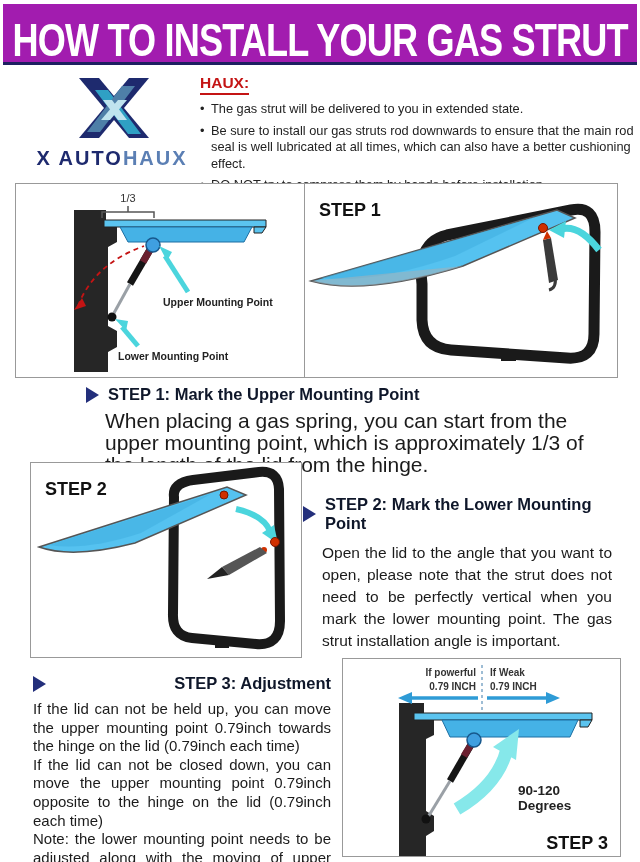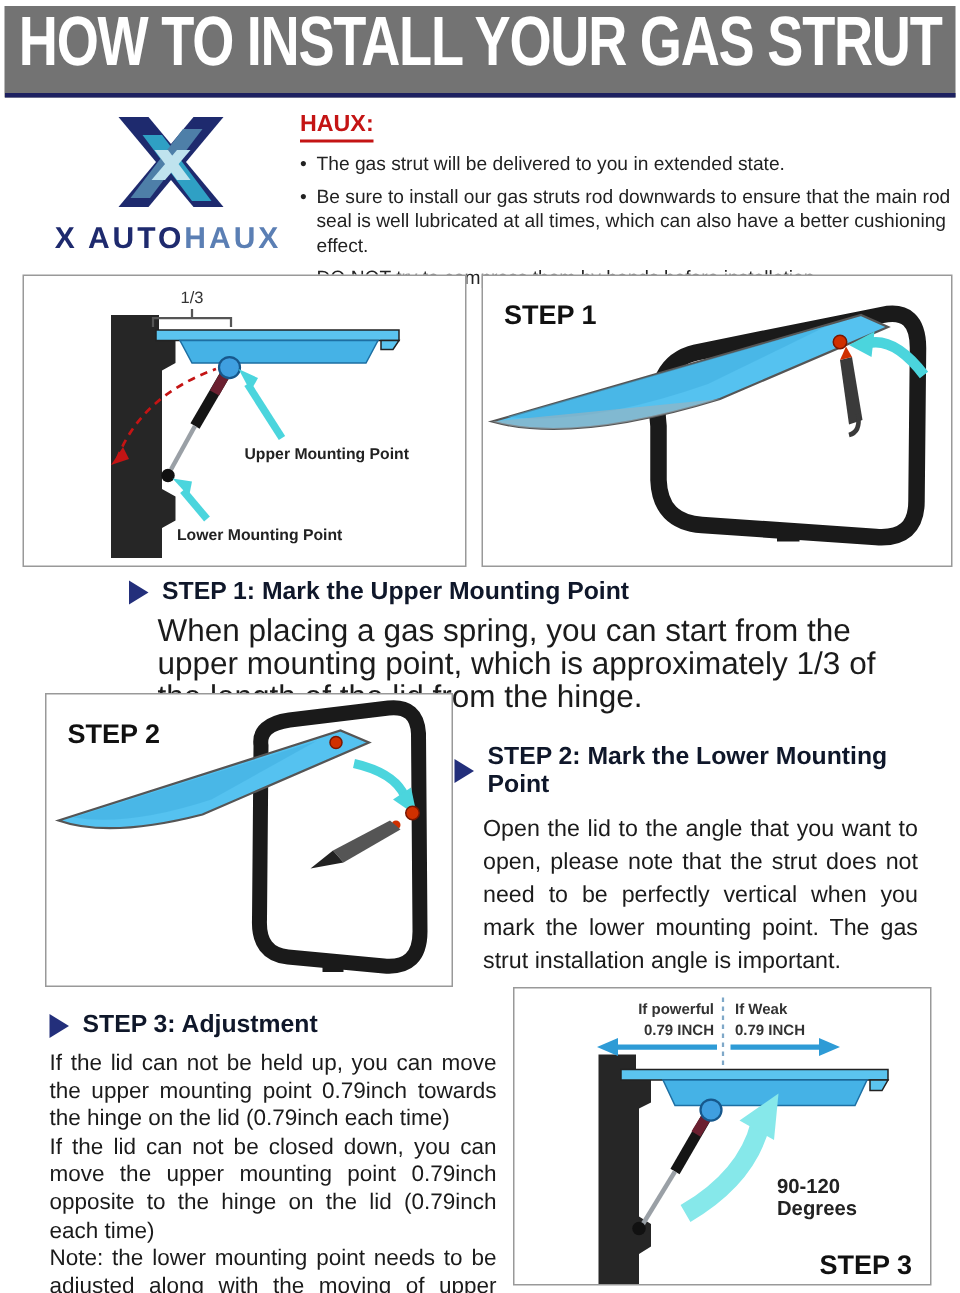--- a/index.html
+++ b/index.html
@@ -1,50 +1,50 @@
 <!DOCTYPE html>
 <html><head>
 <meta charset="utf-8">
 <style>
   html,body{margin:0;padding:0;background:#fff;}
   .page{position:relative;width:640px;height:862px;background:#fff;overflow:hidden;
         font-family:"Liberation Sans",sans-serif;color:#1b1b1b;}
   
-  .banner{position:absolute;left:3px;top:4px;width:634px;height:61px;background:#737373;
-          box-shadow:inset 0 -3px 0 #1d2060;display:flex;align-items:flex-start;justify-content:center;}
+  .banner{position:absolute;left:3px;top:4px;width:634px;height:61px;background:#a21caf;
+          box-shadow:inset 0 -3px 0 #1d2060;display:flex;align-items:flex-end;justify-content:center;}
   .banner span{color:#fff;font-weight:bold;font-size:43px;white-space:nowrap;
                transform:scaleX(0.84) scaleY(1.08);letter-spacing:-1px;}
   
   .logo-wrap{position:absolute;left:26px;top:76px;width:172px;text-align:center;}
   .logo-text{margin-top:1px;font-size:20px;font-weight:bold;letter-spacing:2px;white-space:nowrap;}
   .logo-text .navy{color:#1E2A6E;} .logo-text .steel{color:#5B7FB4;}
   
   .note-wrap{position:absolute;left:200px;top:74px;width:436px;}
   .note-label{display:inline-block;color:#C41414;font-weight:bold;font-size:15.5px;
               border-bottom:2px solid #C41414;padding-bottom:1px;margin-bottom:6px;}
   .note-list{list-style:none;margin:0;padding:0;font-size:12.8px;line-height:16.6px;color:#222;}
   .note-list li{position:relative;padding-left:11px;margin-bottom:5px;}
   .note-list li::before{content:"\2022";position:absolute;left:0;top:0;}
   
   .panel{position:absolute;background:#fff;border:1px solid #999;}
   .panel-a{left:15px;top:183px;width:294px;height:193px;}
-  .panel-b{left:321px;top:183px;width:312px;height:193px;text-align:right;}
+  .panel-b{left:304px;top:183px;width:312px;height:193px;text-align:right;}
   .panel-c{left:30px;top:462px;width:270px;height:194px;}
   .panel-d{left:342px;top:658px;width:266px;height:197px;padding-left:11px;}
   .panel svg{display:block;width:100%;height:100%;font-family:inherit;}
   
   .step-heading{display:flex;align-items:center;gap:9px;font-weight:bold;font-size:16.5px;color:#0f172a;}
   .tri{width:0;height:0;border-left:13px solid #232F7B;border-top:8px solid transparent;
        border-bottom:8px solid transparent;flex:0 0 auto;}
   .step1-block{position:absolute;left:86px;top:385px;width:524px;}
   .step1-body{margin-top:6px;margin-left:19px;font-size:21px;line-height:22px;width:500px;}
   .step2-block{position:absolute;left:303px;top:495px;width:315px;}
   .step2-body{margin-top:9px;margin-left:19px;width:290px;font-size:15.5px;line-height:22px;text-align:justify;}
   .step3-block{position:absolute;left:33px;top:674px;width:298px;}
-  .step3-block .step-heading{justify-content:flex-start;}
+  .step3-block .step-heading{justify-content:space-between;}
   .step3-body{margin-top:7px;font-size:15px;line-height:18.6px;text-align:justify;}
   .step3-body p{margin:0;}
 </style>
 </head>
 <body>
 
 <div class="page">
 
   <div class="banner">
     <span>HOW TO INSTALL YOUR GAS STRUT</span>

